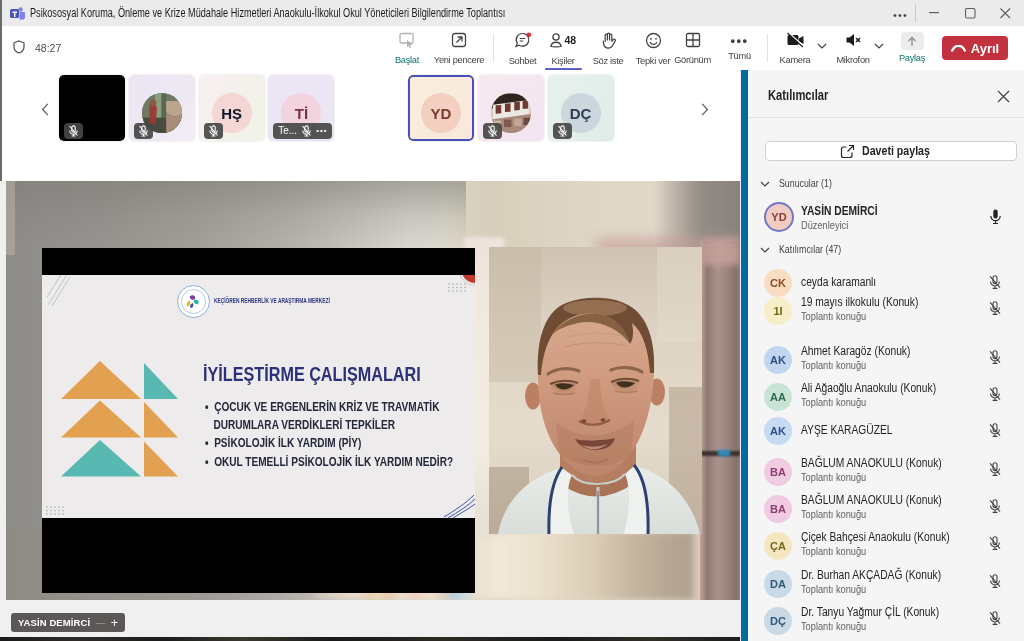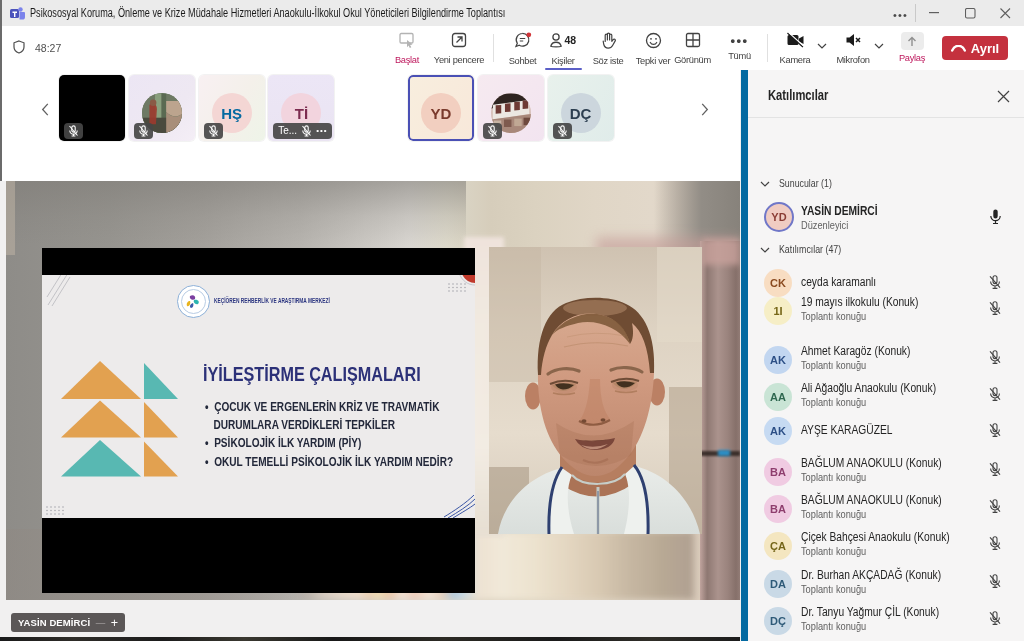--- a/index.html
+++ b/index.html
@@ -10,21 +10,21 @@
 
 #titlebar { position:absolute; left:0; top:0; width:1024px; height:26px; background:#ebebeb; }
 #titlebar .ttext { position:absolute; left:30px; top:5.5px; font-size:12px; color:#1b1b1b; white-space:nowrap; transform:scaleX(0.762); transform-origin:left; }
 .wctl { position:absolute; top:0; height:26px; color:#5f5f5f; }
 #tb-sep { position:absolute; left:915px; top:4px; width:1px; height:18px; background:#c9c9c9; }
 
 
 #toolbar { position:absolute; left:0; top:26px; width:1024px; height:44px; background:#fff; }
 .tbtn { position:absolute; top:6px; text-align:center; color:#424242; }
 .tbtn .lab { font-size:9.3px; color:#424242; margin-top:2.5px; white-space:nowrap; letter-spacing:-0.3px; }
-.tbtn.disabled, .tbtn.disabled .lab { color:#be185d; }
+.tbtn.disabled, .tbtn.disabled .lab { color:#0f766e; }
 .tsep { position:absolute; top:8px; width:1px; height:28px; background:#e0e0e0; }
 
 
 #strip { position:absolute; left:0px; top:70px; width:740px; height:111px; background:#fff; }
 .tile { position:absolute; top:5px; width:66px; height:66px; border-radius:5px; overflow:hidden; box-shadow:0 0 0 1px rgba(0,0,0,0.05); }
 .tile .circ { position:absolute; left:50%; top:18px; transform:translateX(-50%); width:40px; height:40px; border-radius:50%; display:flex; align-items:center; justify-content:center; font-weight:bold; font-size:15px; }
 .badge { position:absolute; left:5px; bottom:2.5px; height:16px; border-radius:4px; background:rgba(70,70,70,0.92); display:flex; align-items:center; justify-content:center; }
 
 
 #stage { position:absolute; left:6px; top:181px; width:734px; height:419px; overflow:hidden;
@@ -219,21 +219,21 @@
         </div>
         <div class="badge" style="width:19px">
           <svg width="11" height="12" viewBox="0 0 11 12">
             <path d="M3.8 2.6 a1.7 1.7 0 0 1 3.4 0 v2.8 a1.7 1.7 0 0 1-3.4 0 Z" fill="none" stroke="#fff" stroke-width="1.1"></path>
             <path d="M1.8 5.4 a3.7 3.7 0 0 0 7.4 0 M5.5 9.2 V11 M3.6 11 h3.8" fill="none" stroke="#fff" stroke-width="1.1"></path>
             <path d="M1.5 1 L9.5 10.5" stroke="#fff" stroke-width="1.1"></path>
           </svg>
         </div>
       </div>
       <div class="tile" style="left:198.6px;background:linear-gradient(120deg,#f8f0f2 0%,#f4f0ea 55%,#eef4e8 100%)">
-        <div class="circ" style="background:#f4d6d4;color:#0369a1">HŞ</div>
+        <div class="circ" style="background:#f4d6d4;color:#0f172a">HŞ</div>
         <div class="badge" style="width:19px">
           <svg width="11" height="12" viewBox="0 0 11 12">
             <path d="M3.8 2.6 a1.7 1.7 0 0 1 3.4 0 v2.8 a1.7 1.7 0 0 1-3.4 0 Z" fill="none" stroke="#fff" stroke-width="1.1"></path>
             <path d="M1.8 5.4 a3.7 3.7 0 0 0 7.4 0 M5.5 9.2 V11 M3.6 11 h3.8" fill="none" stroke="#fff" stroke-width="1.1"></path>
             <path d="M1.5 1 L9.5 10.5" stroke="#fff" stroke-width="1.1"></path>
           </svg>
         </div>
       </div>
       <div class="tile" style="left:268.4px;background:linear-gradient(180deg,#ece6f6 0%,#eae4f2 100%)">
         <div class="circ" style="background:#f2d4de;color:#7c2c50">Tİ</div>
@@ -472,20 +472,27 @@
 
   <div id="pill">YASİN DEMİRCİ&nbsp;&nbsp;<span style="color:#aaa5a5;font-weight:normal">—</span>&nbsp;&nbsp;<span style="font-size:12.5px;font-weight:normal">+</span></div>
   <div id="botstrip"></div>
 
   <div id="sidebar">
     <div id="sb-head">Katılımcılar</div>
     <svg id="sb-x" class="abs" style="left:249px;top:20px" width="13" height="13" viewBox="0 0 13 13">
         <path d="M1 1 L12 12 M12 1 L1 12" stroke="#424242" stroke-width="1.2"></path>
       </svg>
     <div id="sb-div"></div>
+    <div id="sb-btn">
+      <svg style="margin-right:7px" width="15" height="15" viewBox="0 0 15 15">
+          <path d="M6.5 3 H3.5 A2 2 0 0 0 1.5 5 v6.5 A2 2 0 0 0 3.5 13.5 H10 A2 2 0 0 0 12 11.5 V8.5" fill="none" stroke="#242424" stroke-width="1.2"></path>
+          <path d="M9 1.5 h4.5 v4.5 M13.5 1.5 L7.5 7.5" fill="none" stroke="#242424" stroke-width="1.2"></path>
+        </svg>
+      <span style="display:inline-block;transform:scaleX(0.85);transform-origin:left">Daveti paylaş</span>
+    </div>
     <div id="sb-rows">
         <div class="sect" style="top:107px"><svg width="10" height="6" viewBox="0 0 10 6">
             <path d="M1 1 L5 5 L9 1" fill="none" stroke="#424242" stroke-width="1.2"></path>
           </svg><span style="margin-left:9px;display:inline-block;transform:scaleX(0.8);transform-origin:left">Sunucular (1)</span></div>
         <div class="row" style="top:131px;height:36px">
     <div class="avt" style="left:16px;top:1px;width:30px;height:30px;background:#f0ccc2;color:#8a3c34;border:2px solid #7077c8;font-size:11px">YD</div>
     <div class="rname" style="top:2px;font-weight:bold;font-size:13.5px;transform:scaleX(0.76);transform-origin:left">YASİN DEMİRCİ</div>
     <div class="rsub" style="top:18px">Düzenleyici</div>
     <div class="rmic" style="top:8px"><svg width="13" height="17" viewBox="0 0 13 17">
               <path d="M4.3 2.6 a2.2 2.2 0 0 1 4.4 0 v4.6 a2.2 2.2 0 0 1-4.4 0 Z" fill="#242424"></path>

